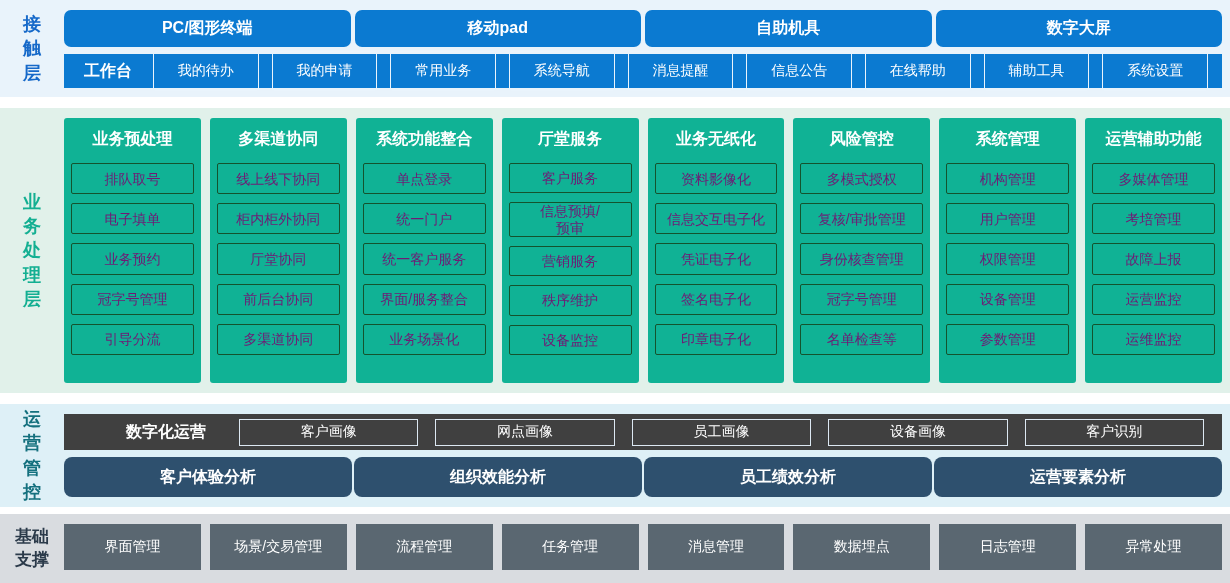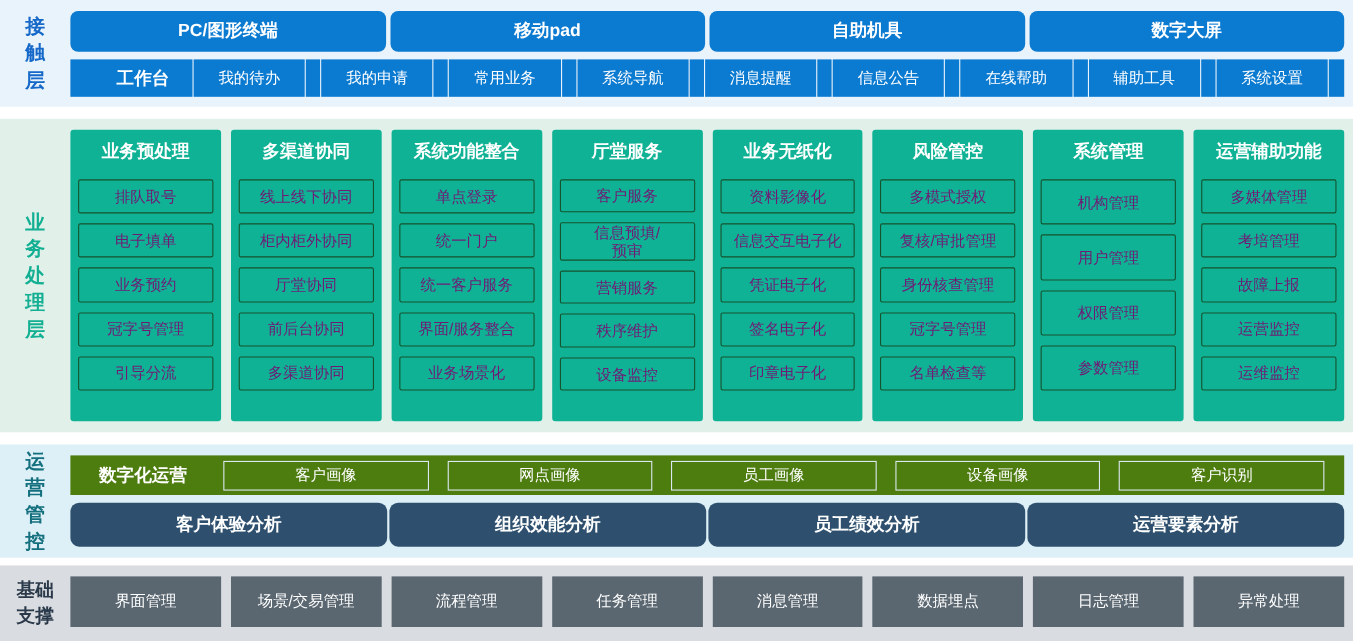--- a/index.html
+++ b/index.html
@@ -22,37 +22,37 @@
   .lbl-dark  { color:#2b3a4a; }
 
   .content { flex:1; margin-right:8px; min-width:0; }
 
   
   .terminals { display:flex; gap:4px; margin-top:10px; height:37px; }
   .terminal { flex:1; background:#0b7ad1; border-radius:7px; color:#fff; font-weight:bold;
     font-size:16px; display:flex; align-items:center; justify-content:center; cursor:pointer; }
   .wb-bar { margin-top:7px; height:34px; background:#0b7ad1; display:flex; align-items:center;
     gap:13px; padding:0 14px 0 20px; }
-  .wb-label { color:#fff; font-weight:bold; font-size:16px; flex-shrink:0; margin-right:8px;margin-left:22px; }
+  .wb-label { color:#fff; font-weight:bold; font-size:16px; flex-shrink:0; margin-right:8px; }
   .wb-item { flex:1; height:40px; border:1px solid #eaf4fc; border-radius:2px; color:#fff;
     font-size:14px; display:flex; align-items:center; justify-content:center; cursor:pointer; white-space:nowrap; }
 
   
   .columns { display:flex; gap:9px; margin-top:10px; height:265px; }
   .bcol { flex:1; background:#10b295; border-radius:3px; display:flex; flex-direction:column;
     padding:6px 7px 28px; min-width:0; }
   .bcol-title { color:#fff; font-weight:bold; font-size:16px; text-align:center; height:30px;
     line-height:30px; white-space:nowrap; }
   .cbox { flex:1; margin-top:9px; border:1px solid #14532d; border-radius:2px; color:#701a75;
     font-size:14px; line-height:1.15; display:flex; align-items:center; justify-content:center;
     text-align:center; white-space:pre-line; cursor:pointer; }
 
   
-  .ops-bar { margin-top:10px; height:36px; background:#4d7c0f; display:flex; align-items:center;
-    gap:17px; padding-right:18px; }
+  .ops-bar { margin-top:10px; height:36px; background:#404040; display:flex; align-items:center;
+    gap:17px; padding-right:18px;padding-left:36px; }
   .ops-label { color:#fff; font-weight:bold; font-size:16px; padding:0 16px 0 26px; flex-shrink:0; }
   .ops-box { flex:1; height:27px; border:1px solid #dce8f2; color:#fff; font-size:14px;
     display:flex; align-items:center; justify-content:center; cursor:pointer; }
   .analysis-row { display:flex; gap:2px; margin-top:7px; height:40px; }
   .abar { flex:1; background:#2e506e; border-radius:8px; color:#fff; font-weight:bold; font-size:16px;
     display:flex; align-items:center; justify-content:center; cursor:pointer; }
 
   
   .frow { display:flex; gap:9px; margin-top:10px; height:46px; }
   .fbox { flex:1; background:#5a6771; color:#fff; font-size:14px; display:flex; align-items:center;
@@ -148,20 +148,21 @@
         <div class="cbox">身份核查管理</div>
         <div class="cbox">冠字号管理</div>
         <div class="cbox">名单检查等</div>
       </div>
 
       <div class="bcol">
         <div class="bcol-title">系统管理</div>
         <div class="cbox">机构管理</div>
         <div class="cbox">用户管理</div>
         <div class="cbox">权限管理</div>
+        <div class="cbox">设备管理</div>
         <div class="cbox">参数管理</div>
       </div>
 
       <div class="bcol">
         <div class="bcol-title">运营辅助功能</div>
         <div class="cbox">多媒体管理</div>
         <div class="cbox">考培管理</div>
         <div class="cbox">故障上报</div>
         <div class="cbox">运营监控</div>
         <div class="cbox">运维监控</div>

